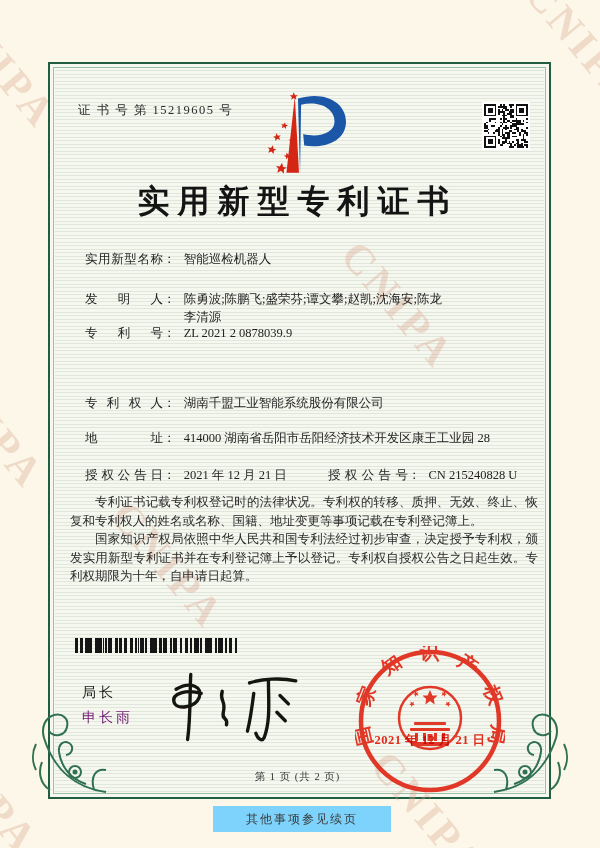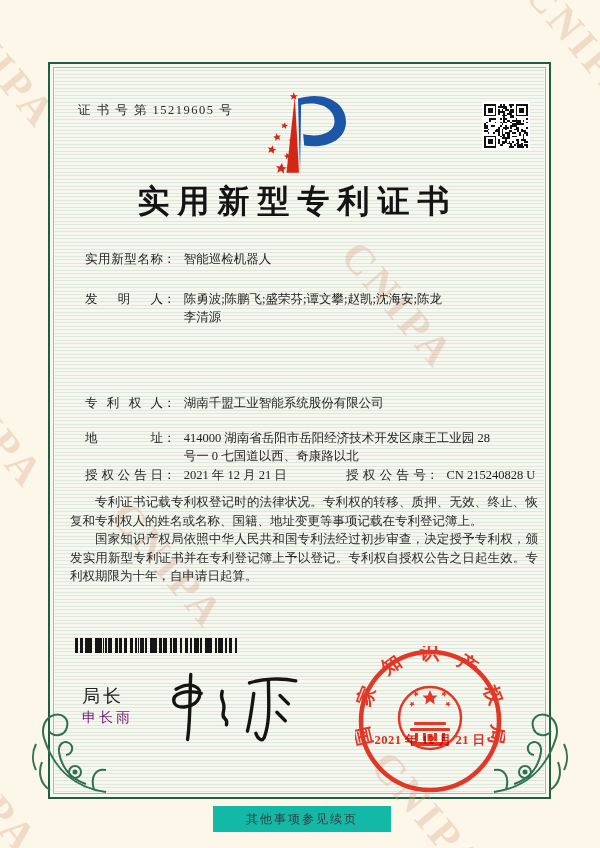--- a/index.html
+++ b/index.html
@@ -46,43 +46,43 @@
   .qr{left:482px;top:102px;width:48px;height:48px;background:#fff;padding:2px;box-sizing:border-box;}
   .title{
     left:48px;top:180px;width:499px;text-align:center;
     font-size:32px;font-weight:bold;letter-spacing:8px;color:#141414;
   }
   .row{left:85px;font-size:12.5px;line-height:18px;white-space:nowrap;}
   .flabel{display:inline-block;width:78px;text-align:justify;text-align-last:justify;vertical-align:top;}
   .colon{vertical-align:top;}
   .fval{display:inline-block;margin-left:5px;vertical-align:top;}
   .fval .l2{display:block;}
-  .row2-label{display:inline-block;width:80px;margin-left:56px;text-align:justify;text-align-last:justify;vertical-align:top;}
+  .row2-label{display:inline-block;width:80px;margin-left:38px;text-align:justify;text-align-last:justify;vertical-align:top;}
   .paras{left:70px;top:493px;width:468px;font-size:12.5px;line-height:18.5px;color:#2a2a2a;text-align:justify;}
   .paras p{margin:0;text-indent:2em;}
   .barcode{
     left:75px;top:638px;width:165px;height:15px;
     background:
       repeating-linear-gradient(90deg,#151515 0 2px,transparent 2px 5px),
       repeating-linear-gradient(90deg,#151515 0 1px,transparent 1px 7px),
       repeating-linear-gradient(90deg,#151515 0 3px,transparent 3px 11px);
   }
-  .director-title{left:82px;top:684px;font-size:18px;letter-spacing:3px;color:#222;}
+  .director-title{left:82px;top:684px;font-size:14px;letter-spacing:3px;color:#222;}
   .director-name{left:82px;top:709px;font-size:14px;letter-spacing:3px;color:#701a75;}
   .signature{left:158px;top:664px;width:160px;height:84px;}
   .seal{left:355px;top:646px;width:150px;height:150px;mix-blend-mode:multiply;opacity:.95;}
   .seal-date{
     left:352px;top:732px;width:156px;text-align:center;
     font-size:12.5px;color:#e02d1c;letter-spacing:.5px;font-weight:600;
     mix-blend-mode:multiply;
   }
   .page-num{left:48px;top:770px;width:499px;text-align:center;font-size:10.5px;letter-spacing:1px;color:#333;}
   .footer-note{
     left:213px;top:806px;width:178px;height:26px;line-height:26px;
-    background:#14b8a6;text-align:center;font-size:12px;letter-spacing:2px;color:#3a3a3a;
+    background:#7dd3fc;text-align:center;font-size:12px;letter-spacing:2px;color:#3a3a3a;
   }
   .flourish{position:absolute;z-index:6;width:96px;height:110px;}
   .flourish.bl{left:28px;top:692px;}
   .flourish.br{left:476px;top:692px;transform:scaleX(-1);}
 </style>
 </head>
 <body>
 
 <div class="frame">
   <div class="guilloche"></div>
@@ -360,30 +360,34 @@
     <span class="fval">智能巡检机器人</span>
   </div>
 
   <div class="abs title">实用新型专利证书</div>
 
   <div class="abs row" style="top:290px">
     <span class="flabel">发明人</span><span class="colon">：</span>
     <span class="fval"><span>陈勇波;陈鹏飞;盛荣芬;谭文攀;赵凯;沈海安;陈龙</span><span class="l2">李清源</span></span>
   </div>
 
+  <div class="abs row" style="top:324px">
+    <span class="flabel">专利号</span><span class="colon">：</span>
+    <span class="fval">ZL 2021 2 0878039.9</span>
+  </div>
 
 
   <div class="abs row" style="top:394px">
     <span class="flabel">专利权人</span><span class="colon">：</span>
     <span class="fval">湖南千盟工业智能系统股份有限公司</span>
   </div>
 
   <div class="abs row" style="top:429px">
     <span class="flabel">地址</span><span class="colon">：</span>
-    <span class="fval"><span>414000 湖南省岳阳市岳阳经济技术开发区康王工业园 28</span><span class="l2">号一 0 七国道以西、奇康路以北</span></span>
+    <span class="fval"><span>414000 湖南省岳阳市岳阳经济技术开发区康王工业园 28</span></span>
   </div>
 
   <div class="abs row" style="top:466px">
     <span class="flabel">授权公告日</span><span class="colon">：</span>
     <span class="fval">2021 年 12 月 21 日</span>
     <span class="row2-label">授权公告号</span><span class="colon">：</span>
     <span class="fval">CN 215240828 U</span>
   </div>
 
   <div class="abs paras">
@@ -431,14 +435,15 @@
         <rect x="68" y="87" width="3" height="8"></rect>
         <rect x="79" y="87" width="3" height="8"></rect>
         <rect x="87" y="87" width="3" height="8"></rect>
         <rect x="72.5" y="88" width="5" height="7"></rect>
         <rect x="56" y="96" width="38" height="4" rx="1"></rect>
       </g>
     </g>
   </svg>
   <div class="abs seal-date">2021 年 12 月 21 日</div>
 
+  <div class="abs page-num">第 1 页 (共 2 页)</div>
   <div class="abs footer-note">其他事项参见续页</div>
 </div>
 
 </body></html>

